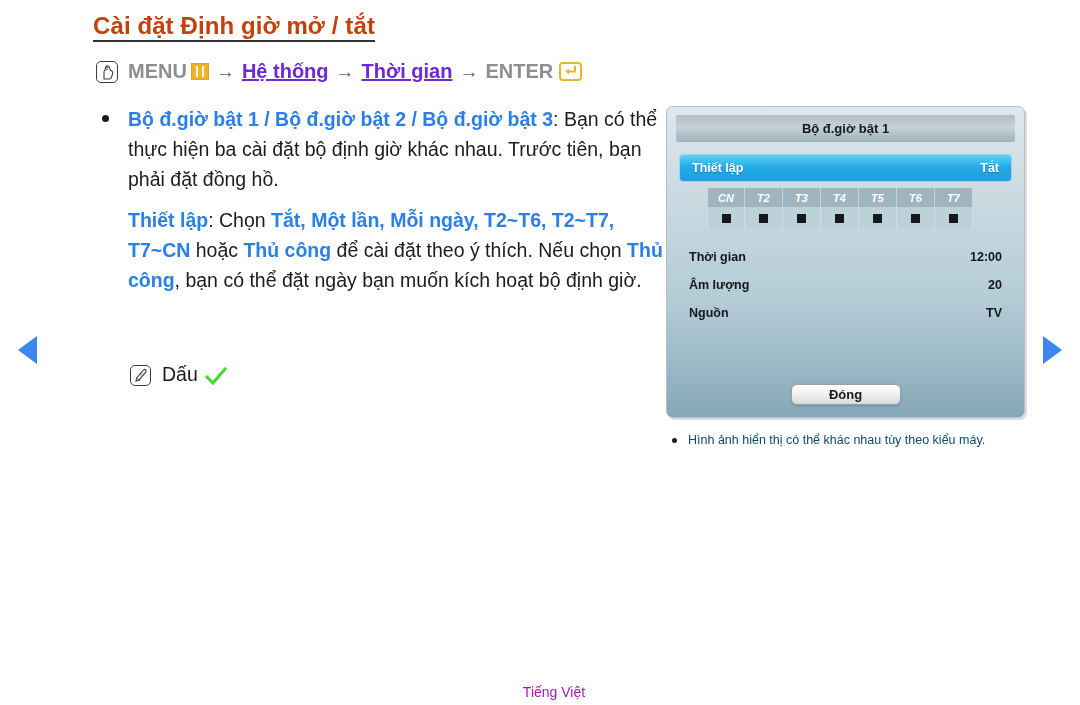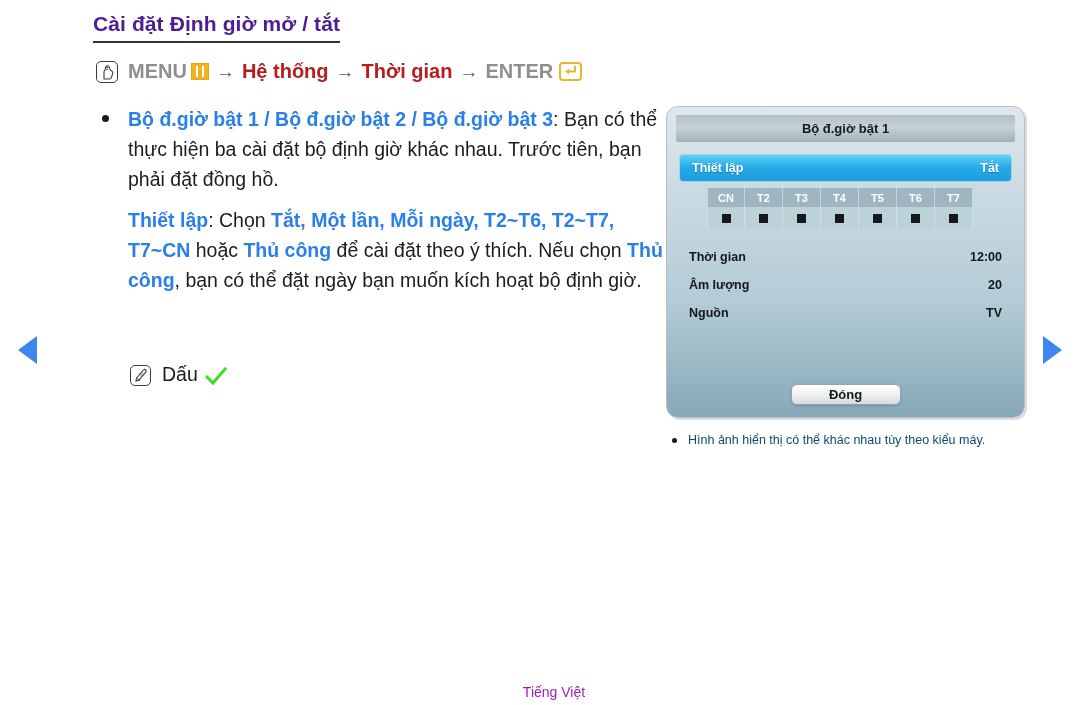--- a/index.html
+++ b/index.html
@@ -14,41 +14,40 @@
     font-family: "Liberation Sans", sans-serif;
     color: #1a1a1a;
     overflow: hidden;
   }
 
   
   .page-title {
     position: absolute;
     left: 93px;
     top: 12px;
-    font-size: 21px;
-    font-weight: bold;
-    color: #4c1d95;
+    font-size: 24px;
+    font-weight: bold;
+    color: #c2410c;
     letter-spacing: 0.1px;
-    padding-bottom: 5px;
     border-bottom: 2px solid #333333;
   }
 
   
   .menu-path {
     position: absolute;
     left: 96px;
     top: 60px;
     display: flex;
     align-items: center;
     font-size: 20px;
     font-weight: bold;
     white-space: nowrap;
   }
   .menu-path .seg-grey { color: #8e8e8e; }
-  .menu-path .seg-blue { color: #b91c1c; }
+  .menu-path .seg-blue { color: #6d28d9; text-decoration: underline; }
   .menu-path .arrow {
     color: #5a5a5a;
     font-weight: normal;
     margin: 0 7px;
     font-size: 19px;
   }
 
   
   .icon-remote {
     width: 22px;
@@ -174,21 +173,21 @@
     position: absolute;
     left: 666px;
     top: 106px;
     width: 359px;
     height: 312px;
   }
   .osd-panel {
     position: absolute;
     inset: 0;
     border: 1.5px solid #b9bcc9;
-    border-radius: 12px;
+    border-radius: 7px;
     background: linear-gradient(180deg, #dfe7ec 0%, #cfdde4 22%, #b4ccd6 62%, #86a8b7 100%);
     box-shadow: 2px 2px 0 0 rgba(150,155,170,0.35);
     overflow: hidden;
     box-sizing: border-box;
   }
   .osd-titlebar {
     margin: 8px 9px 0 9px;
     height: 27px;
     border-radius: 2px;
     background: linear-gradient(180deg, #b0bec6 0%, #c6d2d8 45%, #9fb2bb 100%);
@@ -224,20 +223,21 @@
   .day-col { width: 38px; }
   .day-head {
     height: 19px;
     background: #9fb6c1;
     border-right: 1px solid #c6d6dd;
     display: flex; align-items: center; justify-content: center;
     color: #ffffff;
     font-size: 11px;
     font-weight: bold;
     box-sizing: border-box;
+    font-style: italic;
   }
   .day-col:first-child .day-head { border-left: 1px solid #c6d6dd; }
   .day-box {
     height: 22px;
     background: #bcd2d9;
     border-right: 1px solid #cfdee4;
     display: flex; align-items: center; justify-content: center;
     box-sizing: border-box;
   }
   .day-col:first-child .day-box { border-left: 1px solid #cfdee4; }

